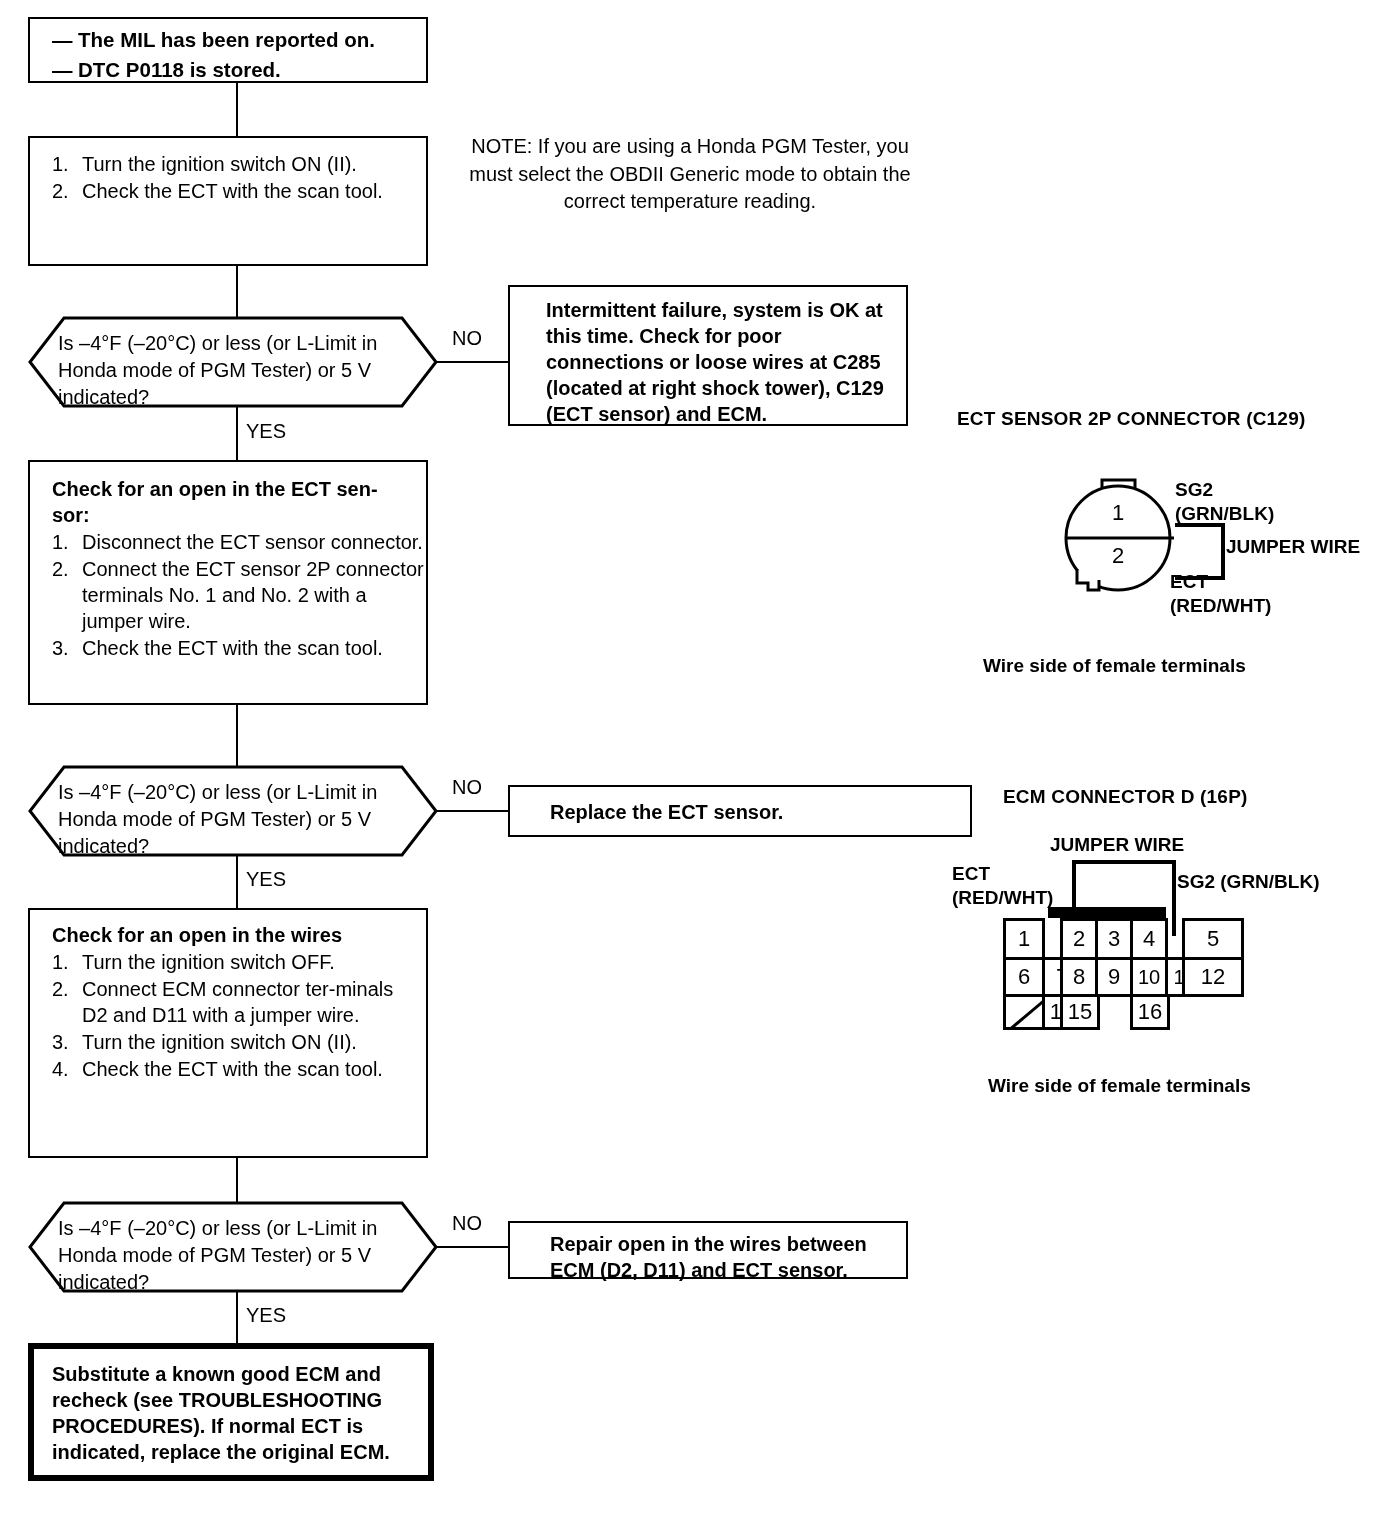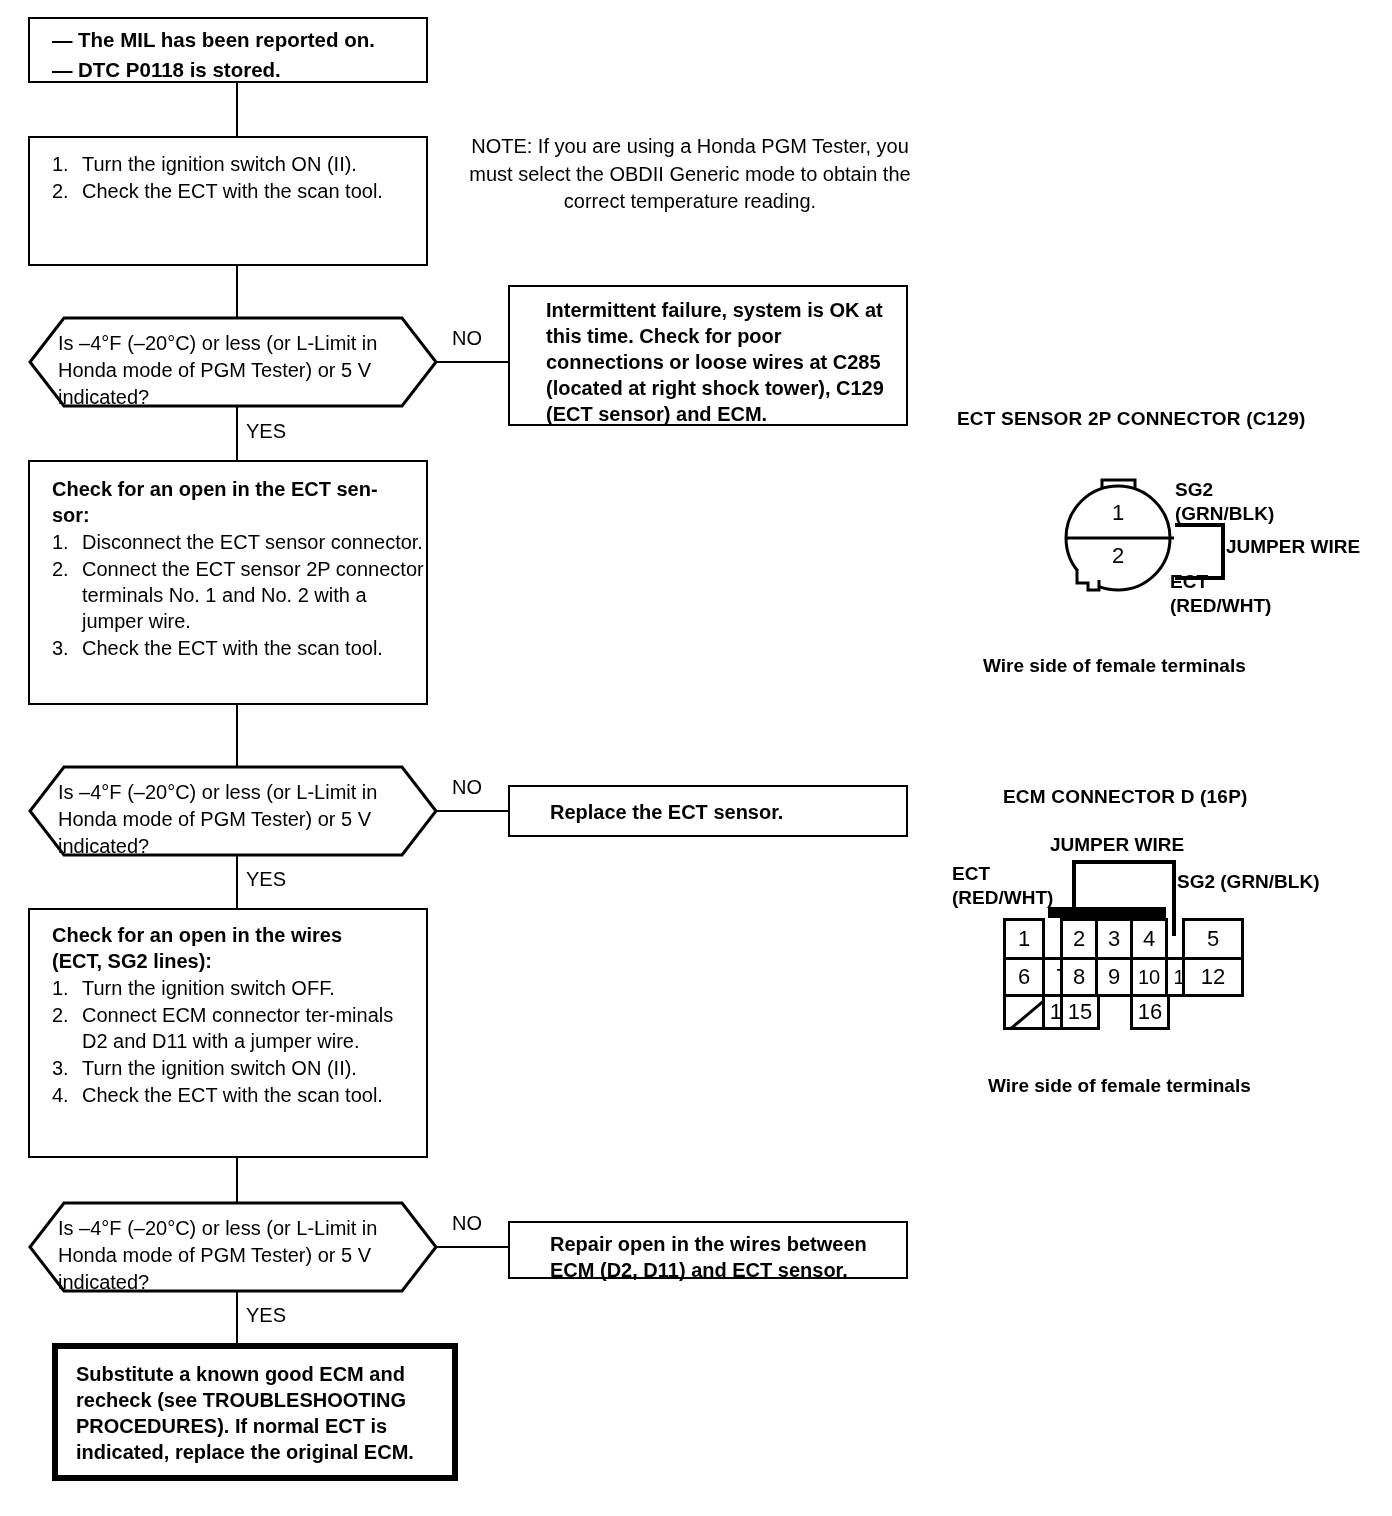--- a/index.html
+++ b/index.html
@@ -192,28 +192,27 @@
     <svg width="410" height="92" viewBox="0 0 410 92">
       <polygon points="36,2 374,2 408,46 374,90 36,90 2,46" fill="#fff" stroke="#000" stroke-width="3"></polygon>
     </svg>
     <div class="hextext">Is –4°F (–20°C) or less (or L-Limit in Honda mode of PGM Tester) or 5 V indicated?</div>
   </div>
   <div class="line hline" style="left:436px;top:810px;width:72px;"></div>
   <div class="lbl" style="left:452px;top:776px;">NO</div>
   <div class="line vline" style="left:236px;top:855px;height:54px;"></div>
   <div class="lbl" style="left:246px;top:868px;">YES</div>
 
-  <div class="box" style="left:508px;top:785px;width:400px;height:52px;">
+  <div class="box" style="left:508px;top:785px;width:464px;height:52px;">
     <div class="box-inner b" style="padding:12px 12px 4px 40px;">Replace the ECT sensor.</div>
   </div>
 
   <div class="box" style="left:28px;top:908px;width:400px;height:250px;">
     <div class="box-inner" style="padding:12px 8px 4px 22px;">
       <div class="b">Check for an open in the wires</div>
-      <div class="b">(ECT, SG2 lines):</div>
       <ol class="steps plain">
         <li>
           <span class="num">1.</span>
           <span class="txt">Turn the ignition switch OFF.</span>
         </li>
         <li>
           <span class="num">2.</span>
           <span class="txt">Connect ECM connector ter-minals D2 and D11 with a jumper wire.</span>
         </li>
         <li>
@@ -238,21 +237,21 @@
   </div>
   <div class="line hline" style="left:436px;top:1246px;width:72px;"></div>
   <div class="lbl" style="left:452px;top:1212px;">NO</div>
   <div class="line vline" style="left:236px;top:1291px;height:54px;"></div>
   <div class="lbl" style="left:246px;top:1304px;">YES</div>
 
   <div class="box" style="left:508px;top:1221px;width:400px;height:58px;">
     <div class="box-inner b" style="padding:8px 12px 4px 40px;">Repair open in the wires between ECM (D2, D11) and ECT sensor.</div>
   </div>
 
-  <div class="box thick" style="left:28px;top:1343px;width:406px;height:138px;margin-left:24px;">
+  <div class="box thick" style="left:28px;top:1343px;width:406px;height:138px;">
     <div class="box-inner b" style="padding:12px 12px 4px 18px;">Substitute a known good ECM and recheck (see TROUBLESHOOTING PROCEDURES).  If normal ECT is indicated, replace the original ECM.</div>
   </div>
 
   <div class="panel-title" style="left:957px;top:408px;">ECT SENSOR 2P CONNECTOR (C129)</div>
 
   <svg class="connsvg" style="left:1055px;top:468px;" width="200" height="145" viewBox="0 0 200 145">
 
     <path d="M 120 57 L 168 57 L 168 110 L 120 110" fill="none" stroke="#000" stroke-width="4"></path>
 
     <path d="M 47 25 L 47 12 L 80 12 L 80 25" fill="#fff" stroke="#000" stroke-width="3"></path>

